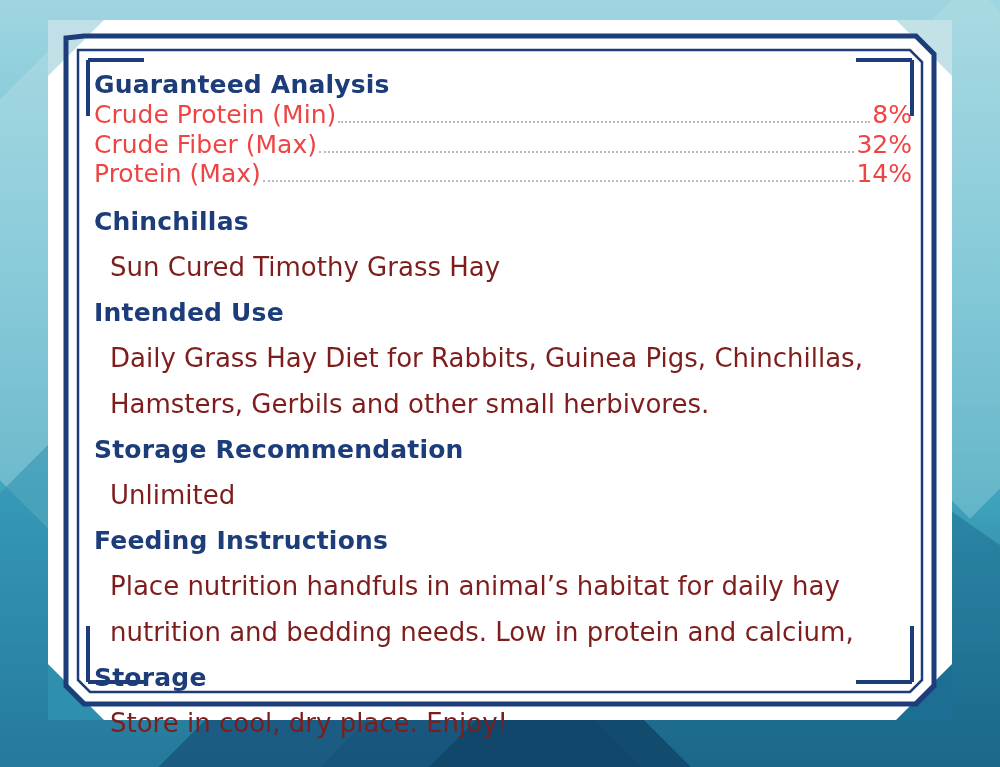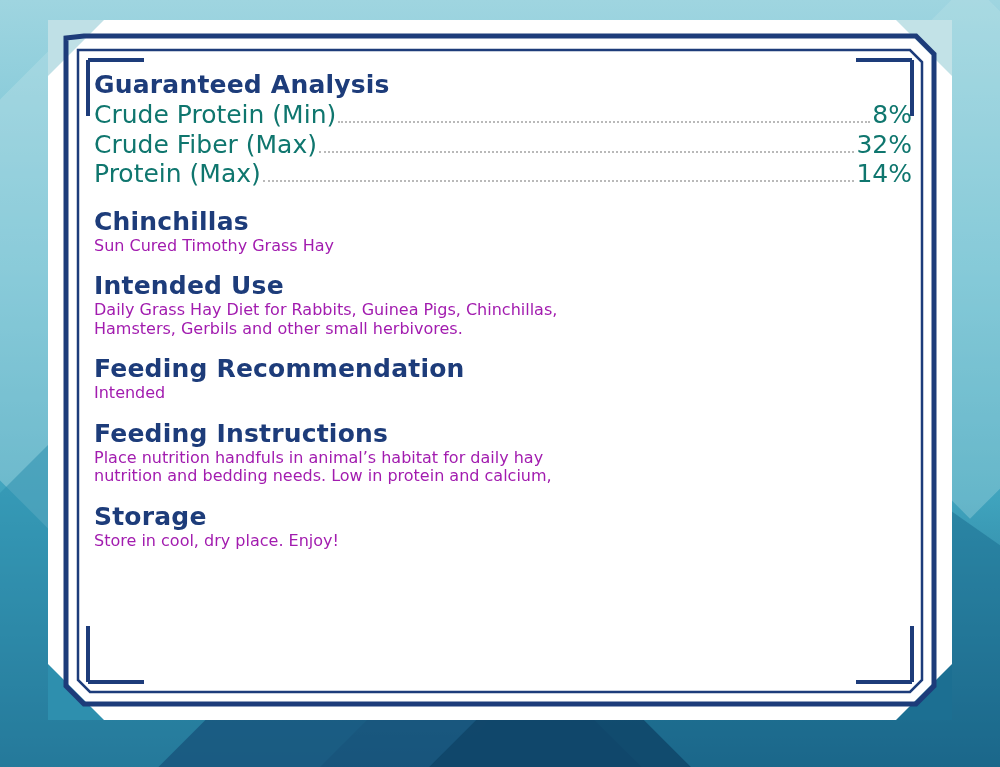--- a/index.html
+++ b/index.html
@@ -104,33 +104,33 @@
   }
   .heading {
     color: #1d3c7a;
     font-weight: bold;
     font-size: 25px;
     letter-spacing: 0.2px;
     margin: 0 0 1px 0;
     font-family: "DejaVu Sans", sans-serif;
   }
   .body-text {
-    color: #a21caf;
-    font-size: 16px;
+    color: #7f1d1d;
+    font-size: 26px;
     line-height: 1.16;
-    margin: 0;
+    margin: 16px;
     font-family: "DejaVu Sans", sans-serif;
   }
 
   
   .ga-row {
     display: flex;
     align-items: baseline;
     font-size: 25px;
-    color: #0f766e;
+    color: #ef4444;
     line-height: 1.18;
     white-space: nowrap;
   }
   .ga-label {
     flex: 0 0 auto;
   }
   .ga-dots {
     flex: 1 1 auto;
     border-bottom: 2px dotted #b9b9b9;
     margin: 0 2px 6px 2px;
@@ -208,22 +208,22 @@
         <div class="body-text">Sun Cured Timothy Grass Hay</div>
       </div>
 
       <div class="section">
         <div class="heading">Intended Use</div>
         <div class="body-text multiline">Daily Grass Hay Diet for Rabbits, Guinea Pigs, Chinchillas,</div>
         <div class="body-text multiline">Hamsters, Gerbils and other small herbivores.</div>
       </div>
 
       <div class="section">
-        <div class="heading">Feeding Recommendation</div>
-        <div class="body-text">Intended</div>
+        <div class="heading">Storage Recommendation</div>
+        <div class="body-text">Unlimited</div>
       </div>
 
       <div class="section">
         <div class="heading">Feeding Instructions</div>
         <div class="body-text multiline">Place nutrition handfuls in animal’s habitat for daily hay</div>
         <div class="body-text multiline">nutrition and bedding needs. Low in protein and calcium,</div>
       </div>
 
       <div class="section">
         <div class="heading">Storage</div>

